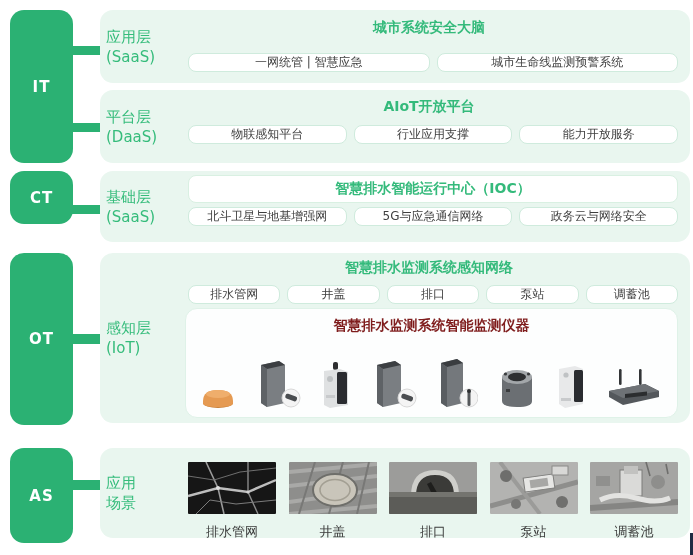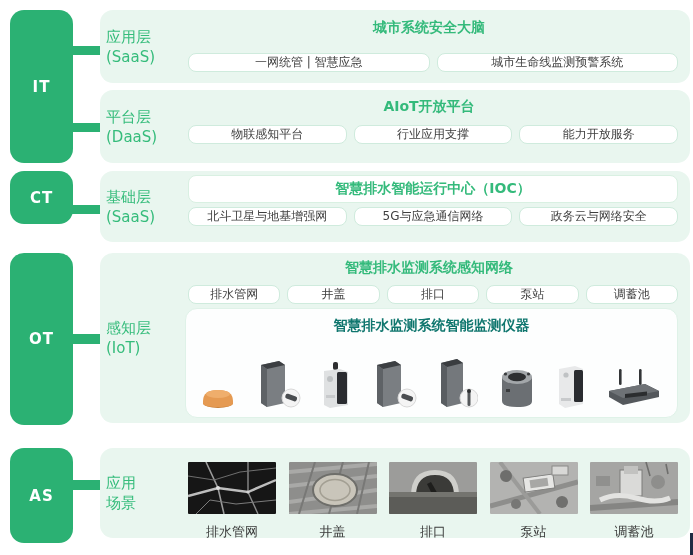--- a/index.html
+++ b/index.html
@@ -34,21 +34,21 @@
     flex:1;background:#fff;border:1px solid #CFEBDD;border-radius:8px;
     display:flex;align-items:center;justify-content:center;
     font-size:12px;color:#3f3f3f;box-sizing:border-box;white-space:nowrap;
   }
   .sub-panel{
     position:absolute;left:85px;right:12px;background:#FDFEFE;border:1px solid #DFF2E8;
     border-radius:12px;box-sizing:border-box;
   }
   .sub-heading{
     position:absolute;left:0;right:0;top:8px;text-align:center;
-    color:#0f766e;font-weight:600;font-size:14px;
+    color:#7f1d1d;font-weight:600;font-size:14px;
   }
   .device-row{
     position:absolute;left:14px;right:14px;top:30px;bottom:8px;
     display:flex;align-items:flex-end;justify-content:space-between;
   }
   .device{display:flex;align-items:flex-end;justify-content:center;}
   
   .scene-row{
     position:absolute;left:88px;right:12px;top:14px;
     display:flex;justify-content:space-between;

